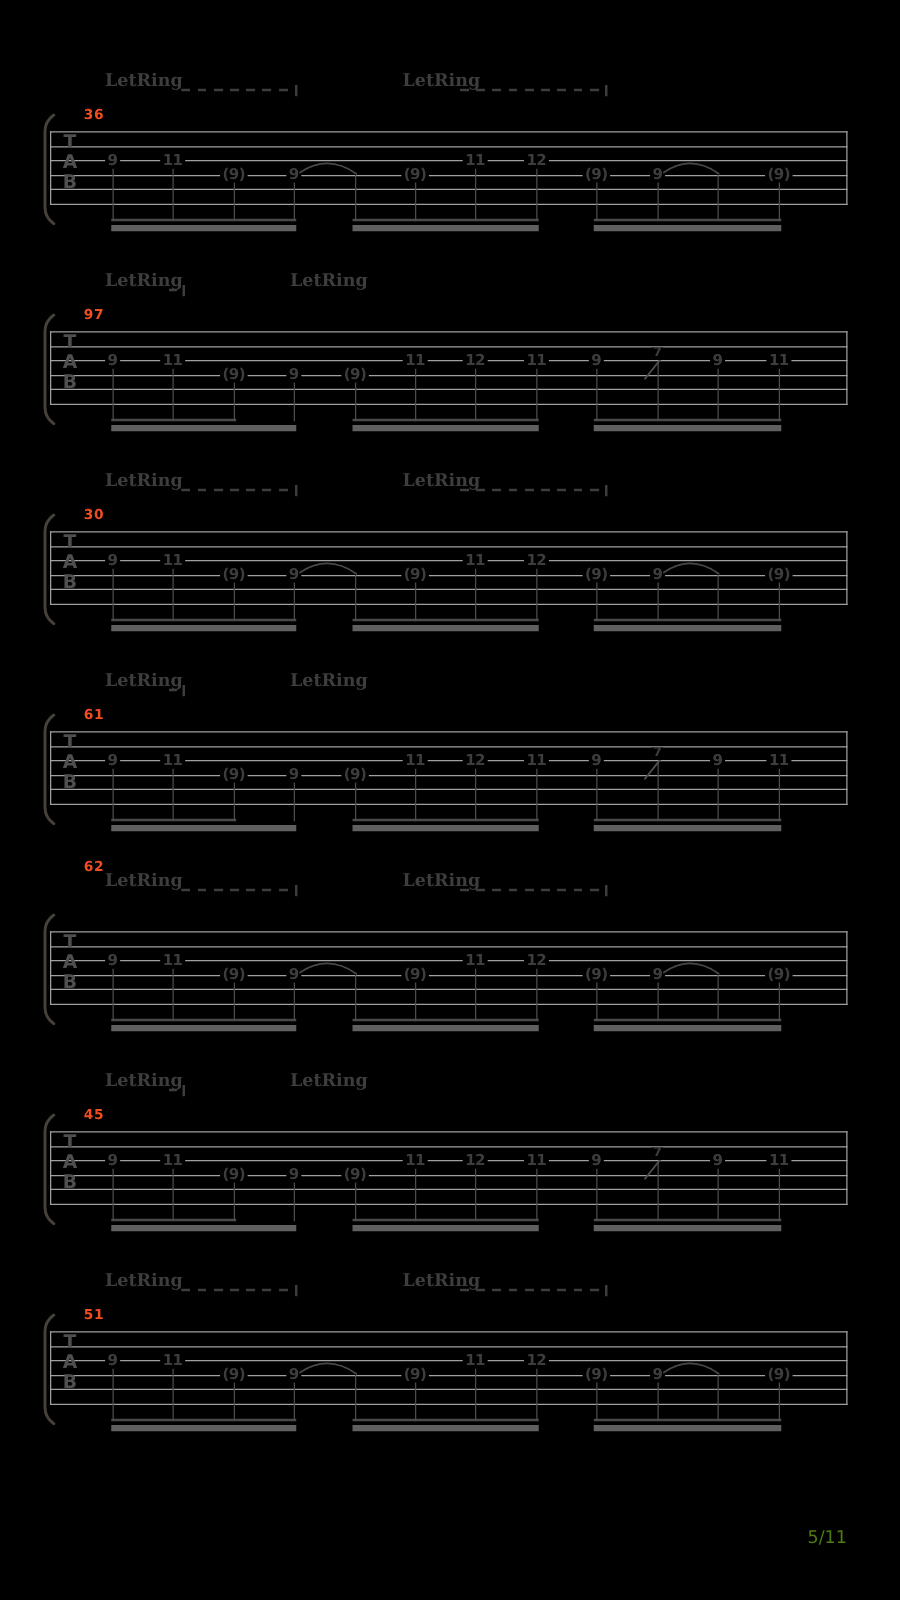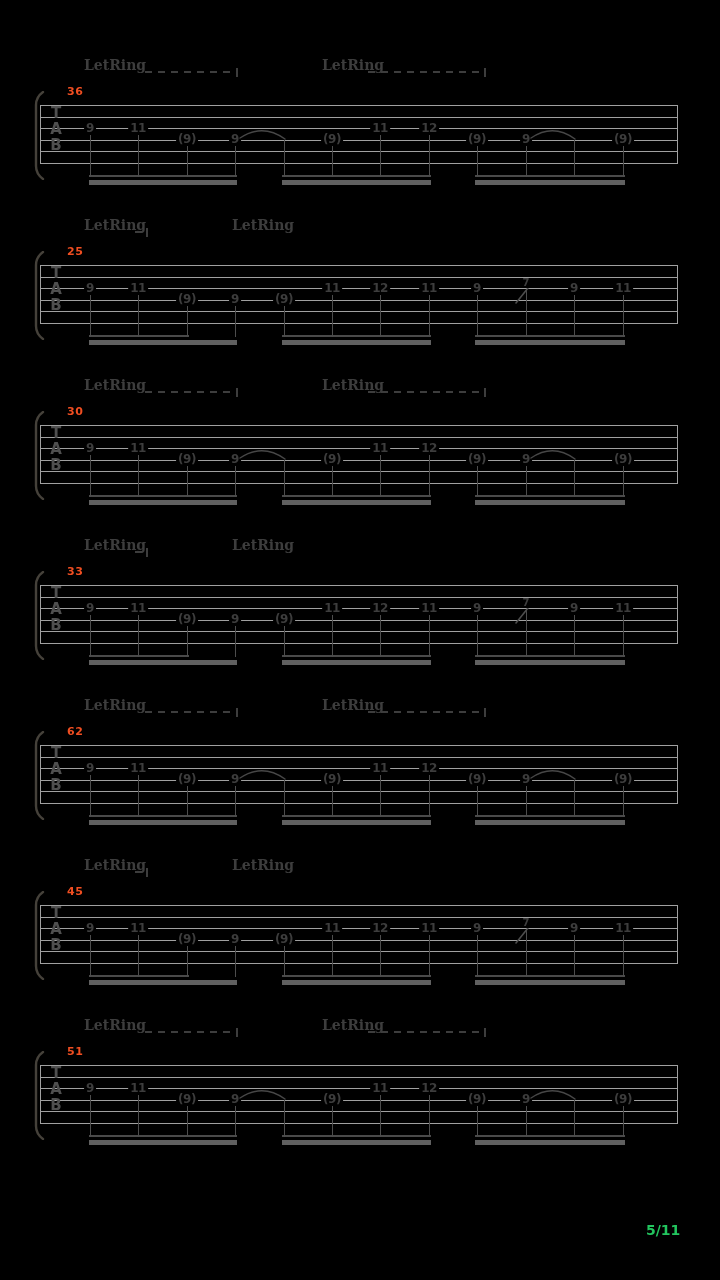--- a/index.html
+++ b/index.html
@@ -19,22 +19,22 @@
   .ltick{position:absolute;width:2px;height:9px;background:var(--ink,#3d3d3d);}
   .stem{position:absolute;width:1.5px;background:#4d4d4d;}
   .fret{position:absolute;transform:translateX(-50%);background:var(--bg,#000);
         color:#3d3d3d;font-weight:bold;font-size:12px;line-height:13px;
         letter-spacing:-0.5px;padding:0 2px;white-space:nowrap;}
   .gfret{position:absolute;transform:translateX(-50%);background:var(--bg,#000);
         color:#3d3d3d;font-weight:bold;font-size:10px;line-height:10px;padding:0 1px;}
   .beamT{position:absolute;height:2px;background:#4a4a4a;}
   .beamK{position:absolute;height:5px;background:#606060;}
   .svgbox{position:absolute;}
-  .footer{position:absolute;left:646px;top:1223px;color:#22c55e;
-          font-size:14px;line-height:14px;font-weight:bold;}
+  .footer{position:absolute;left:646px;top:1223px;color:#4d7c0f;
+          font-size:14px;line-height:14px;}
 </style>
 </head>
 <body>
 
 <div id="screen" style="--bg: #000000; --line: #a0a0a0; --ink: #3d3d3d; --accent: #f04e21;">
   <div id="score">
       <div class="sys">
         <svg width="15" height="89" viewBox="0 0 15 89" class="svgbox" style="left: 30px; top: 91px;">
           <path d="M13,1 C7.5,5 6,9 6,14 L6,75 C6,80 7.5,84 13,88" fill="none" stroke="#45413a" stroke-width="2.4" stroke-linecap="round"></path>
         </svg>
@@ -99,21 +99,21 @@
         <div class="sline" style="left: 40px; top: 276.6px; width: 638px;"></div>
         <div class="sline" style="left: 40px; top: 288.2px; width: 638px;"></div>
         <div class="sline" style="left: 40px; top: 299.8px; width: 638px;"></div>
         <div class="sline" style="left: 40px; top: 311.4px; width: 638px;"></div>
         <div class="sline" style="left: 40px; top: 323px; width: 638px;"></div>
         <div class="bline" style="left: 40px; top: 265px; height: 59px;"></div>
         <div class="bline" style="left: 677px; top: 265px; height: 59px;"></div>
         <div class="clefL" style="top: 266.5px;">T</div>
         <div class="clefL" style="top: 282.5px;">A</div>
         <div class="clefL" style="top: 298.5px;">B</div>
-        <div class="mnum" style="top: 246px;">25</div>
+        <div class="mnum" style="top: 246px;">97</div>
         <div class="lring" style="left: 84px; top: 219px;">LetRing</div>
         <div class="ldash" style="left: 135px; top: 231px; width: 9px;"></div>
         <div class="ltick" style="left: 146px; top: 228px;"></div>
         <div class="lring" style="left: 232px; top: 219px;">LetRing</div>
         <div class="beamT" style="left: 89px; top: 335px; width: 100px;"></div>
         <div class="beamK" style="left: 89px; top: 340px; width: 148px;"></div>
         <div class="beamT" style="left: 282px; top: 335px; width: 149px;"></div>
         <div class="beamK" style="left: 282px; top: 340px; width: 149px;"></div>
         <div class="beamT" style="left: 475px; top: 335px; width: 150px;"></div>
         <div class="beamK" style="left: 475px; top: 340px; width: 150px;"></div>
@@ -210,21 +210,21 @@
         <div class="sline" style="left: 40px; top: 596.6px; width: 638px;"></div>
         <div class="sline" style="left: 40px; top: 608.2px; width: 638px;"></div>
         <div class="sline" style="left: 40px; top: 619.8px; width: 638px;"></div>
         <div class="sline" style="left: 40px; top: 631.4px; width: 638px;"></div>
         <div class="sline" style="left: 40px; top: 643px; width: 638px;"></div>
         <div class="bline" style="left: 40px; top: 585px; height: 59px;"></div>
         <div class="bline" style="left: 677px; top: 585px; height: 59px;"></div>
         <div class="clefL" style="top: 586.5px;">T</div>
         <div class="clefL" style="top: 602.5px;">A</div>
         <div class="clefL" style="top: 618.5px;">B</div>
-        <div class="mnum" style="top: 566px;">33</div>
+        <div class="mnum" style="top: 566px;">61</div>
         <div class="lring" style="left: 84px; top: 539px;">LetRing</div>
         <div class="ldash" style="left: 135px; top: 551px; width: 9px;"></div>
         <div class="ltick" style="left: 146px; top: 548px;"></div>
         <div class="lring" style="left: 232px; top: 539px;">LetRing</div>
         <div class="beamT" style="left: 89px; top: 655px; width: 100px;"></div>
         <div class="beamK" style="left: 89px; top: 660px; width: 148px;"></div>
         <div class="beamT" style="left: 282px; top: 655px; width: 149px;"></div>
         <div class="beamK" style="left: 282px; top: 660px; width: 149px;"></div>
         <div class="beamT" style="left: 475px; top: 655px; width: 150px;"></div>
         <div class="beamK" style="left: 475px; top: 660px; width: 150px;"></div>
@@ -264,21 +264,21 @@
         <div class="sline" style="left: 40px; top: 756.6px; width: 638px;"></div>
         <div class="sline" style="left: 40px; top: 768.2px; width: 638px;"></div>
         <div class="sline" style="left: 40px; top: 779.8px; width: 638px;"></div>
         <div class="sline" style="left: 40px; top: 791.4px; width: 638px;"></div>
         <div class="sline" style="left: 40px; top: 803px; width: 638px;"></div>
         <div class="bline" style="left: 40px; top: 745px; height: 59px;"></div>
         <div class="bline" style="left: 677px; top: 745px; height: 59px;"></div>
         <div class="clefL" style="top: 746.5px;">T</div>
         <div class="clefL" style="top: 762.5px;">A</div>
         <div class="clefL" style="top: 778.5px;">B</div>
-        <div class="mnum" style="top: 726px;">62</div>
+        <div class="mnum" style="top: 688px;">62</div>
         <div class="lring" style="left: 84px; top: 699px;">LetRing</div>
         <div class="ldash" style="left: 145px; top: 711px; width: 88px;"></div>
         <div class="ltick" style="left: 236px; top: 708px;"></div>
         <div class="lring" style="left: 322px; top: 699px;">LetRing</div>
         <div class="ldash" style="left: 368px; top: 711px; width: 114px;"></div>
         <div class="ltick" style="left: 484px; top: 708px;"></div>
         <div class="beamT" style="left: 89px; top: 815px; width: 148px;"></div>
         <div class="beamK" style="left: 89px; top: 820px; width: 148px;"></div>
         <div class="beamT" style="left: 282px; top: 815px; width: 149px;"></div>
         <div class="beamK" style="left: 282px; top: 820px; width: 149px;"></div>

